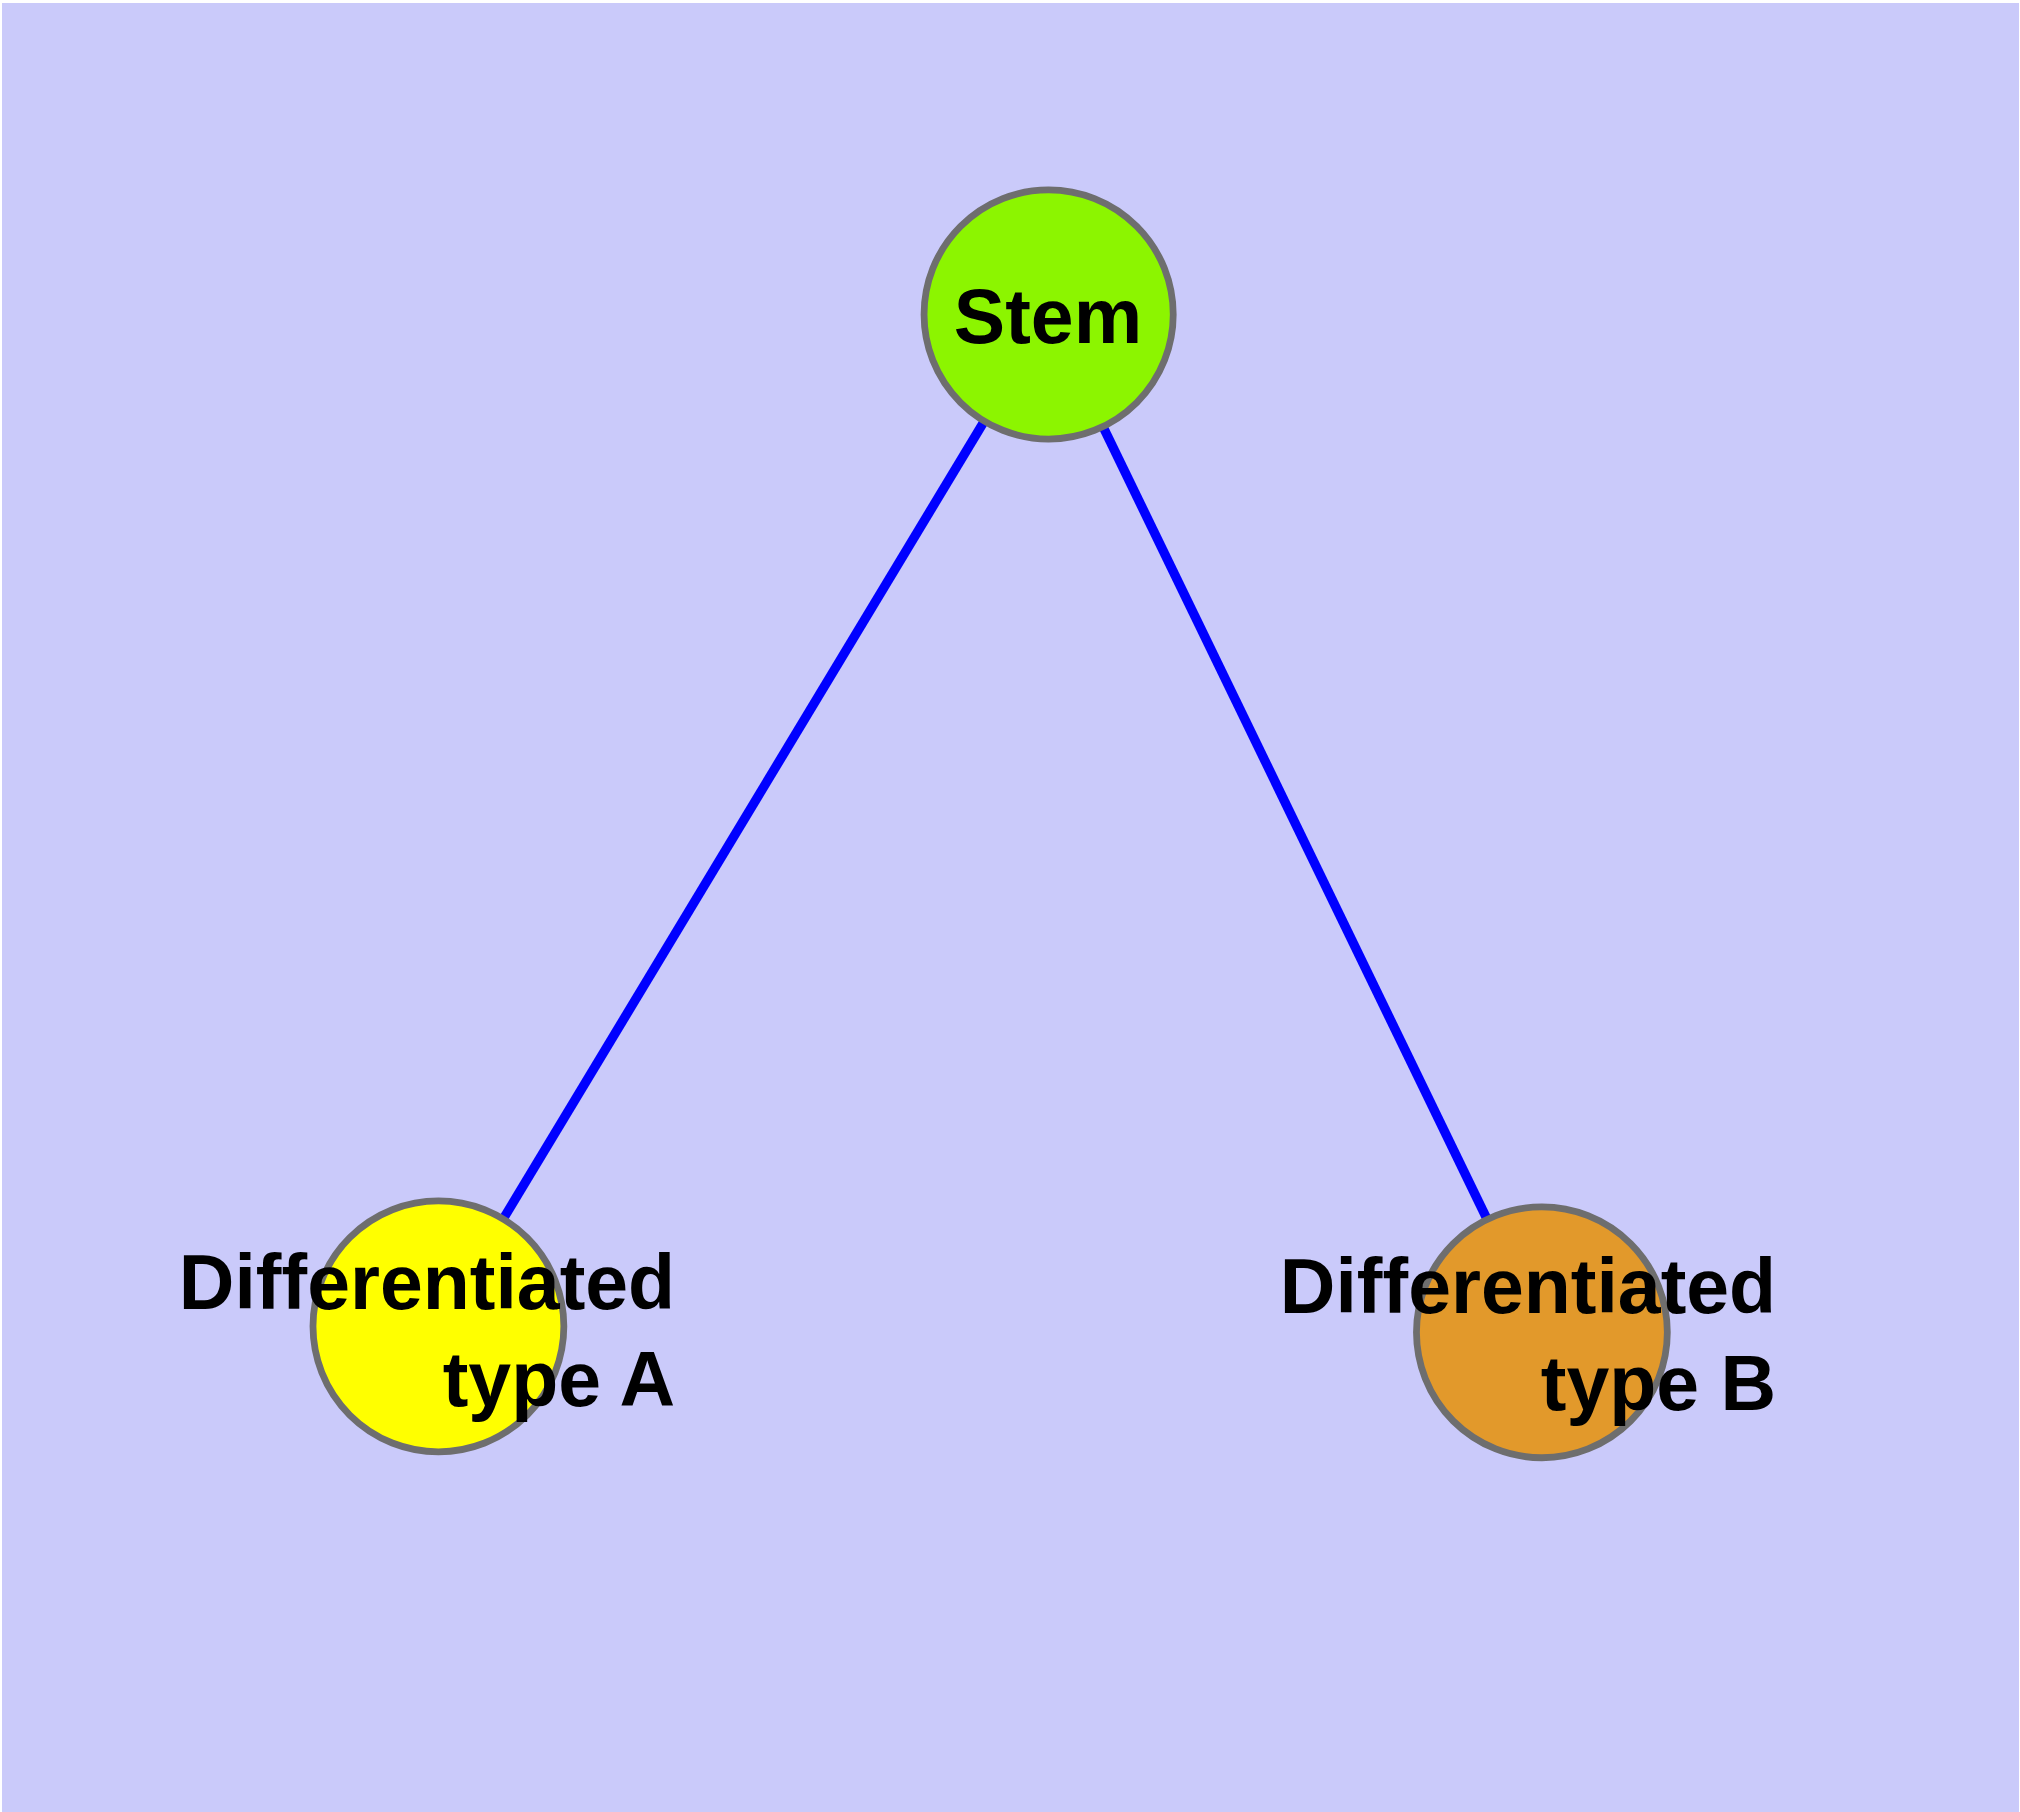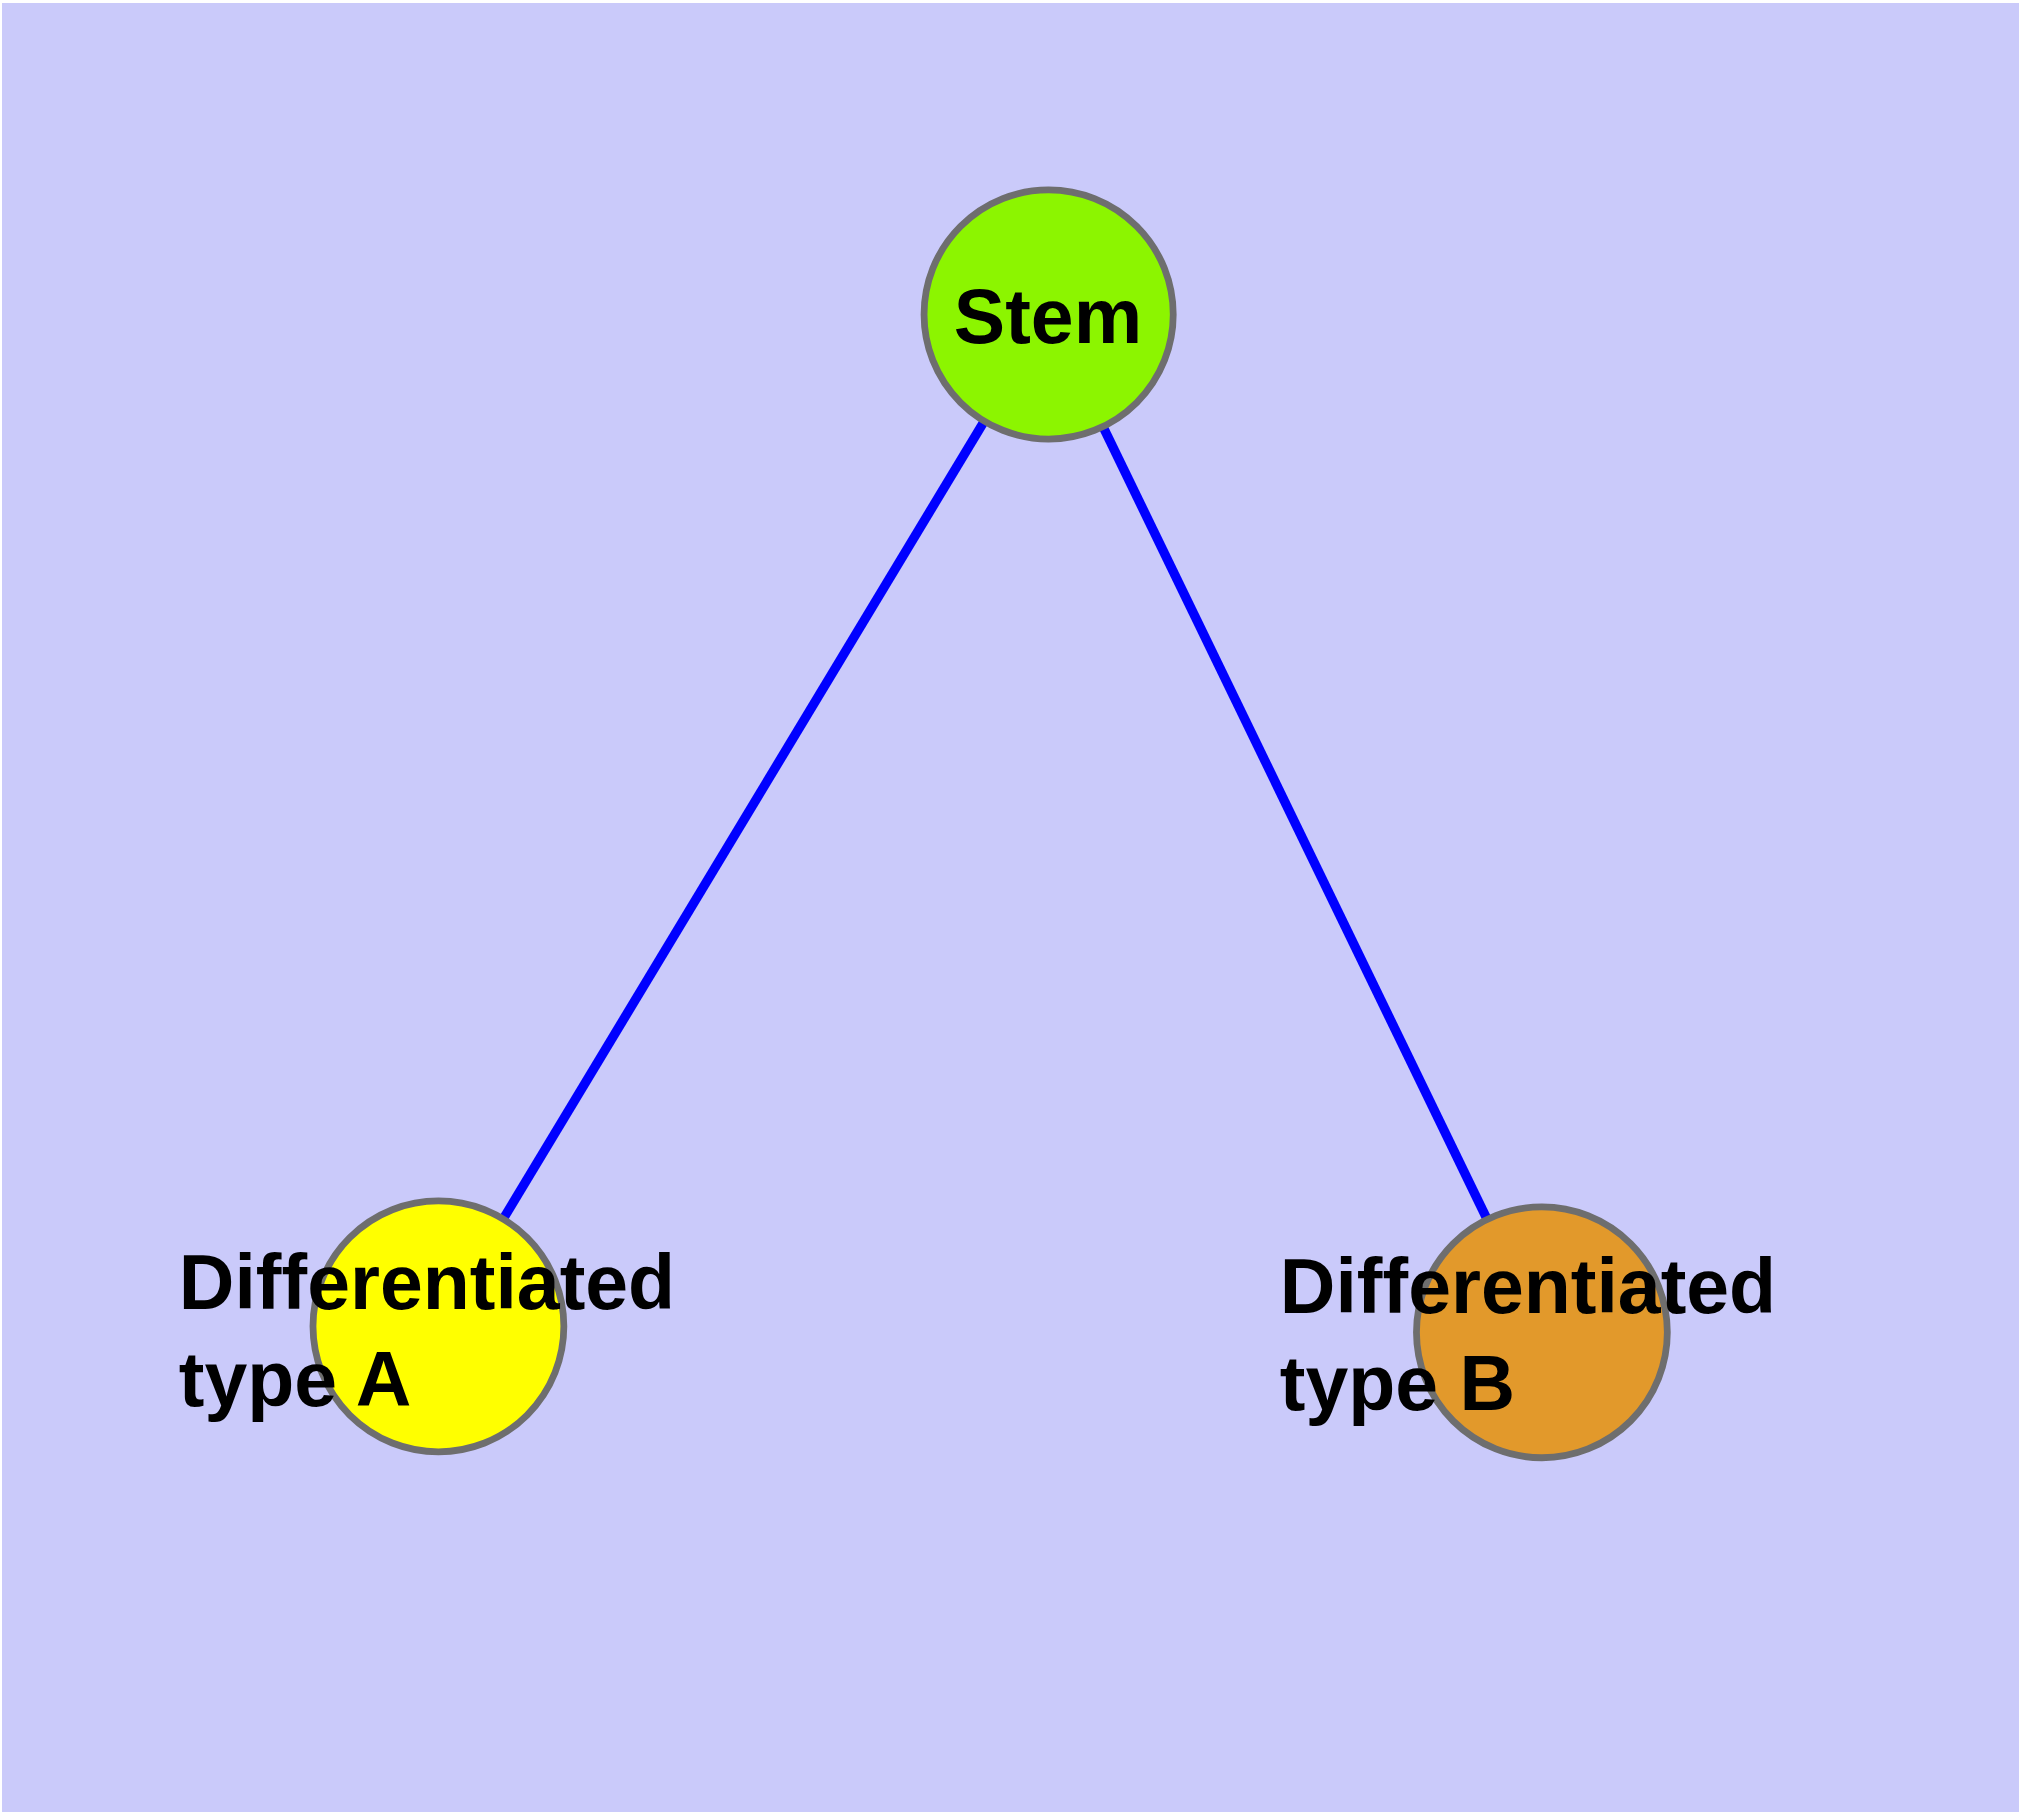--- a/index.html
+++ b/index.html
@@ -29,21 +29,21 @@
     width: 2021px;
     height: 1812px;
   }
   .node-label {
     position: absolute;
     transform: translate(-50%, -50%);
     color: #000000;
     font-size: 77px;
     font-weight: 700;
     line-height: 97px;
-    text-align: left;
+    text-align: right;
     white-space: pre-line;
     letter-spacing: 0;
   }
 </style>
 </head>
 <body>
 
 <div class="canvas">
 
   <div class="plot-bg" style="background: rgb(202, 202, 250);"></div>

